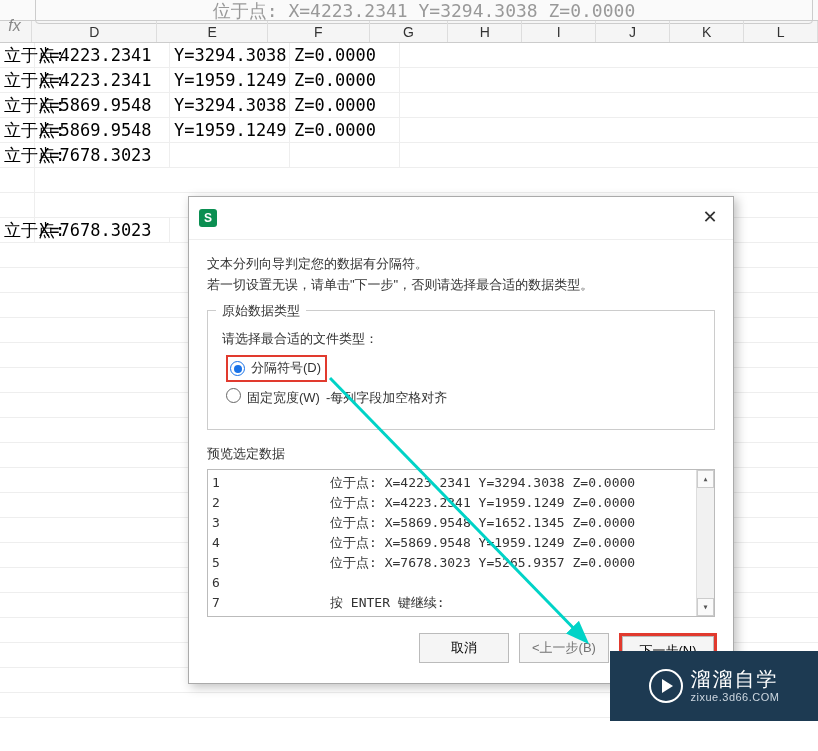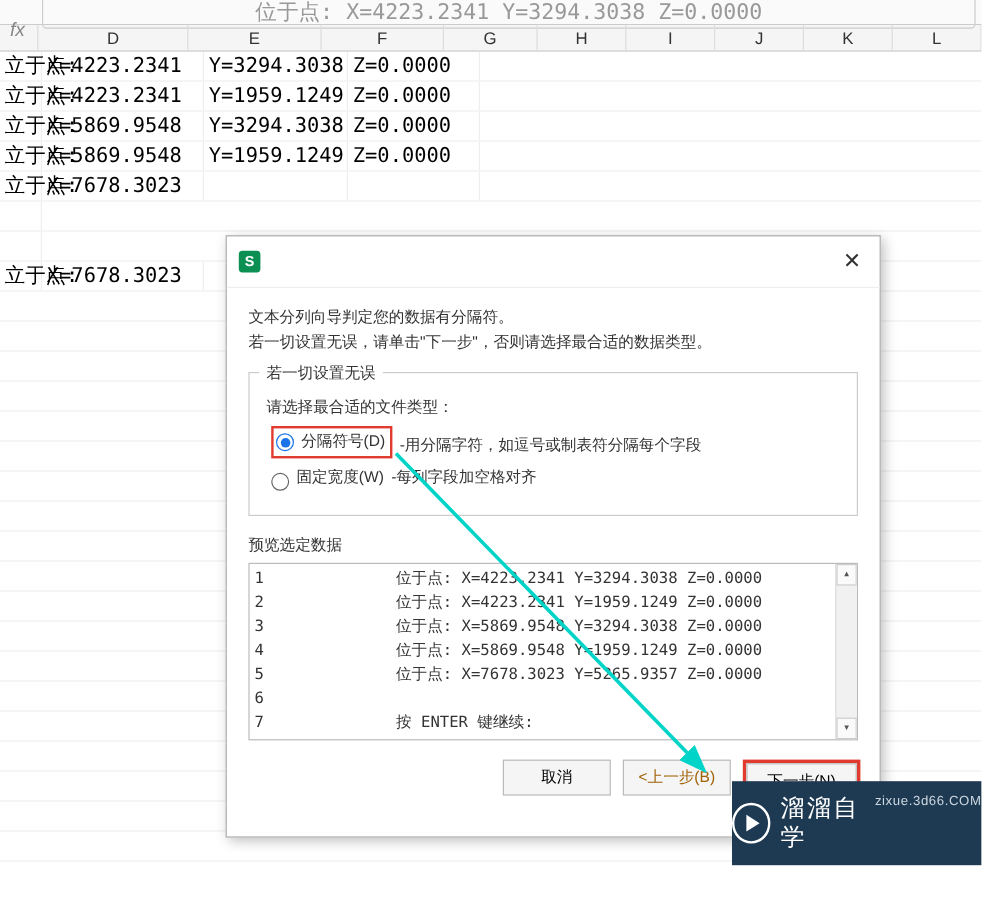--- a/index.html
+++ b/index.html
@@ -133,21 +133,21 @@
       position: relative;
     }
     .fieldset-legend {
       position: absolute;
       top: -10px; left: 8px;
       background: #fff;
       padding: 0 6px;
       font-size: 13px;
     }
     .fieldset-prompt { margin: 8px 0 6px 0; font-size: 13px; }
-    .radio-row { display: flex; align-items: flex-end; margin: 6px 0 6px 4px; font-size: 13px; }
+    .radio-row { display: flex; align-items: flex-start; margin: 6px 0 6px 4px; font-size: 13px; }
     .radio-outer {
       width: 15px; height: 15px;
       border-radius: 50%;
       border: 1.5px solid #1a73e8;
       display: inline-flex;
       align-items: center; justify-content: center;
       margin-right: 6px;
       flex-shrink: 0;
     }
     .radio-outer.unsel { border-color: #666; }
@@ -192,31 +192,31 @@
       font-size: 10px;
       text-align: center;
       line-height: 16px;
       color: #555;
     }
     .scroll-track { height: calc(100% - 36px); }
     .dialog-buttons {
       display: flex;
       justify-content: flex-end;
       gap: 10px;
-      padding: 10px 16px 28px 10px;
+      padding: 10px 16px 14px 10px;
     }
     .dlg-btn {
       min-width: 90px;
       height: 30px;
       border: 1px solid #bbb;
       background: #f5f5f5;
       font-size: 13px;
       cursor: pointer;
     }
-    .dlg-btn.disabled { color: #a16207; cursor: default; }
+    .dlg-btn.disabled { color: #737373; cursor: default; }
     .red-outline-btn {
       border: 3px solid #e13a2e;
       display: inline-block;
       padding: 0;
     }
     .red-outline-btn .dlg-btn { border: 1px solid #bbb; min-width: 92px; }
     
     .arrow-svg {
       position: absolute;
       z-index: 30;
@@ -242,21 +242,21 @@
       display: flex; align-items: center; justify-content: center;
       margin-right: 8px;
     }
     .wm-tri {
       width: 0; height: 0;
       border-left: 11px solid #fff;
       border-top: 7px solid transparent;
       border-bottom: 7px solid transparent;
       margin-left: 3px;
     }
-    .wm-text { display: flex; flex-direction: row; line-height: 1.2; }
+    .wm-text { display: flex; flex-direction: column; line-height: 1.2; }
     .wm-text .big { font-size: 20px; letter-spacing: 2px; font-weight: 500;}
     .wm-text .small { font-size: 11px; color: #cdd7e0; letter-spacing: 0.5px;}
   </style>
 </head>
 <body>
 
 <div class="formula-bar">
   <div class="fx-label">fx</div>
   <div class="formula-input">位于点: X=4223.2341  Y=3294.3038  Z=0.0000</div>
 </div>
@@ -341,31 +341,30 @@
 <div class="dialog">
   <div class="dialog-title">
     <div class="dialog-icon">S</div>
     <div class="dialog-close">✕</div>
   </div>
   <div class="dialog-body">
     <div>文本分列向导判定您的数据有分隔符。</div>
     <div>若一切设置无误，请单击"下一步"，否则请选择最合适的数据类型。</div>
 
     <div class="fieldset">
-      <span class="fieldset-legend">若一切设置无误</span>
+      <span class="fieldset-legend">原始数据类型</span>
       <div class="fieldset-prompt">请选择最合适的文件类型：</div>
 
       <div class="radio-row">
         <span class="red-box">
           <span class="radio-outer">
               <span class="radio-inner"></span>
             </span>
           <span class="radio-label">分隔符号(D)</span>
         </span>
-        <span class="radio-desc">-用分隔字符，如逗号或制表符分隔每个字段</span>
       </div>
 
       <div class="radio-row">
         <span class="radio-outer unsel"></span>
         <span class="radio-label">固定宽度(W)</span>
         <span class="radio-desc">-每列字段加空格对齐</span>
       </div>
     </div>
 
     <div class="preview-label">预览选定数据</div>
@@ -374,21 +373,21 @@
         <div class="prow">
             <span class="pnum">1</span>
             <span class="ptext">位于点: X=4223.2341  Y=3294.3038  Z=0.0000</span>
           </div>
         <div class="prow">
             <span class="pnum">2</span>
             <span class="ptext">位于点: X=4223.2341  Y=1959.1249  Z=0.0000</span>
           </div>
         <div class="prow">
             <span class="pnum">3</span>
-            <span class="ptext">位于点: X=5869.9548  Y=3294.3038  Z=0.0000</span>
+            <span class="ptext">位于点: X=5869.9548  Y=1652.1345  Z=0.0000</span>
           </div>
         <div class="prow">
             <span class="pnum">4</span>
             <span class="ptext">位于点: X=5869.9548  Y=1959.1249  Z=0.0000</span>
           </div>
         <div class="prow">
             <span class="pnum">5</span>
             <span class="ptext">位于点: X=7678.3023  Y=5265.9357  Z=0.0000</span>
           </div>
         <div class="prow">

